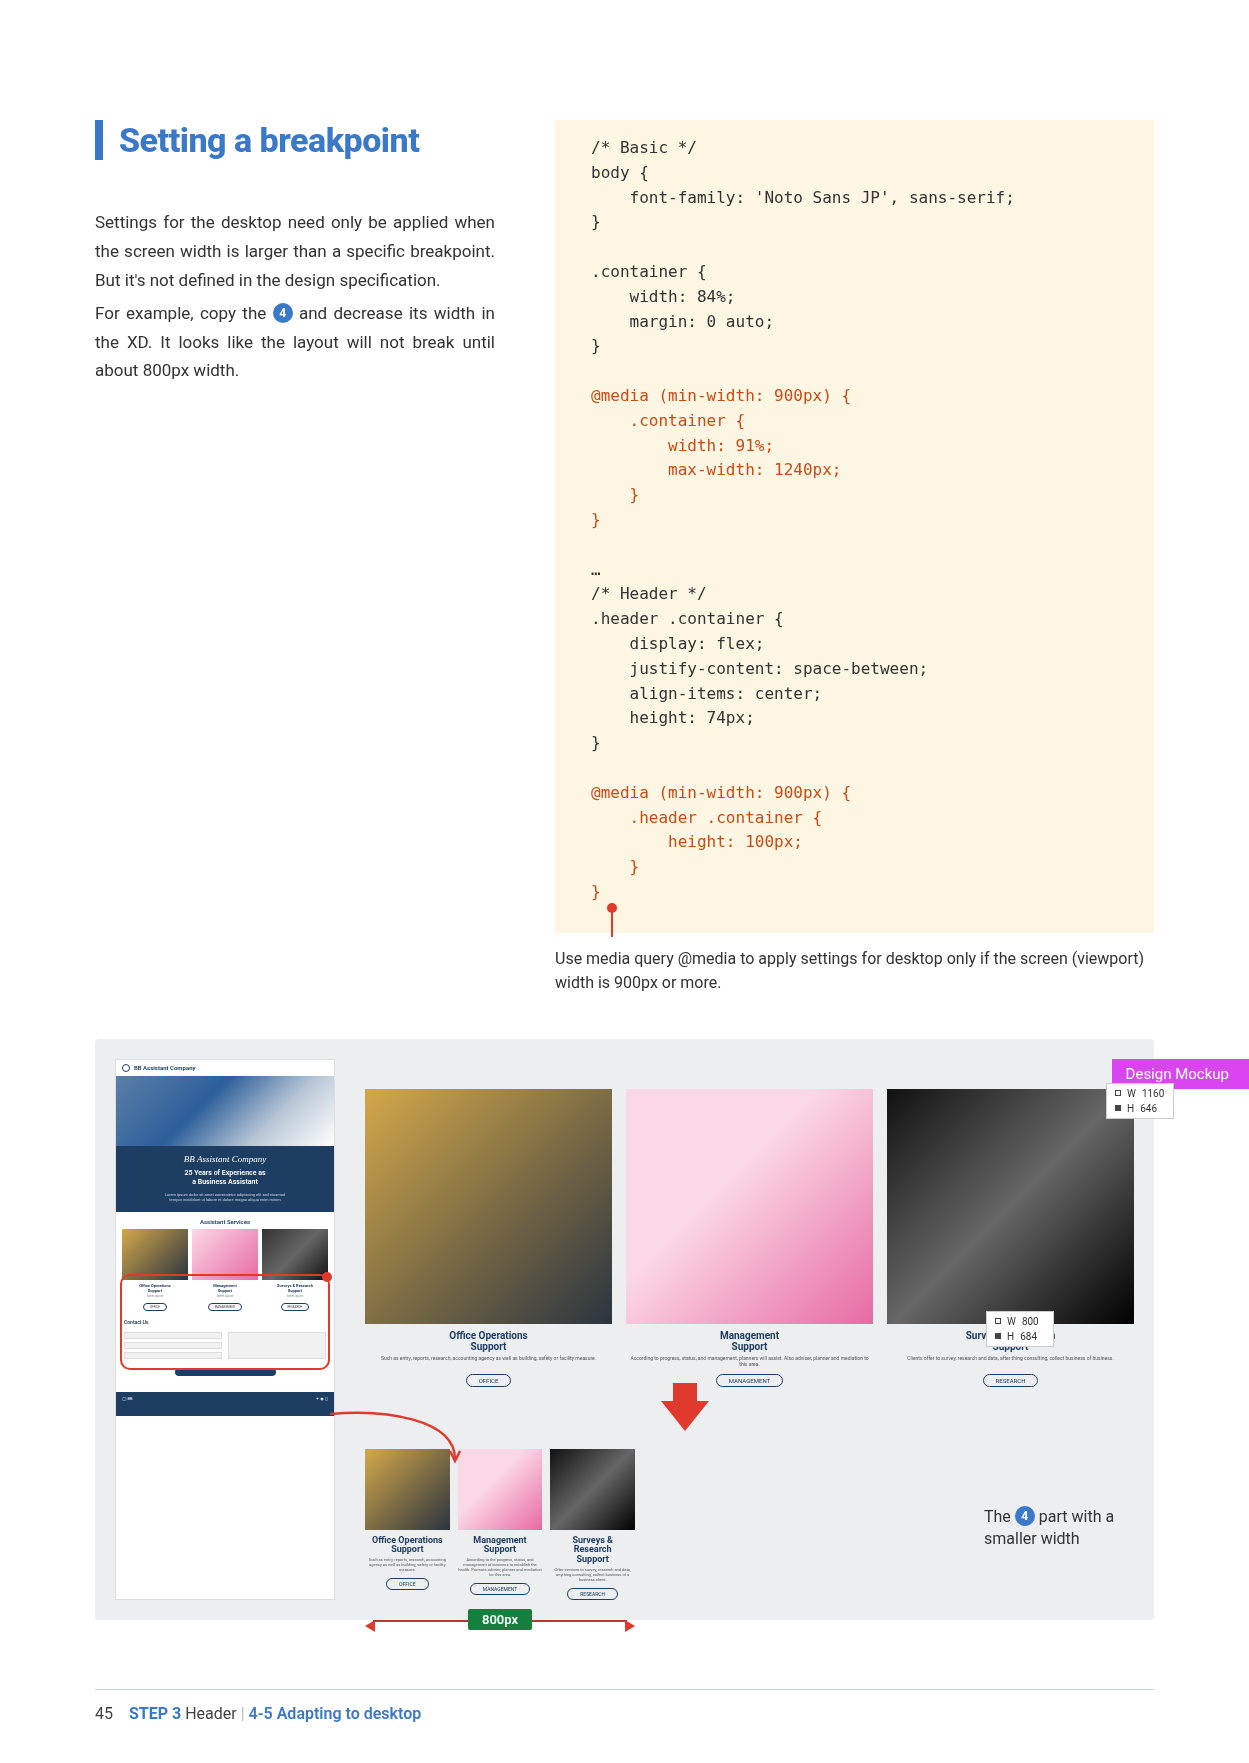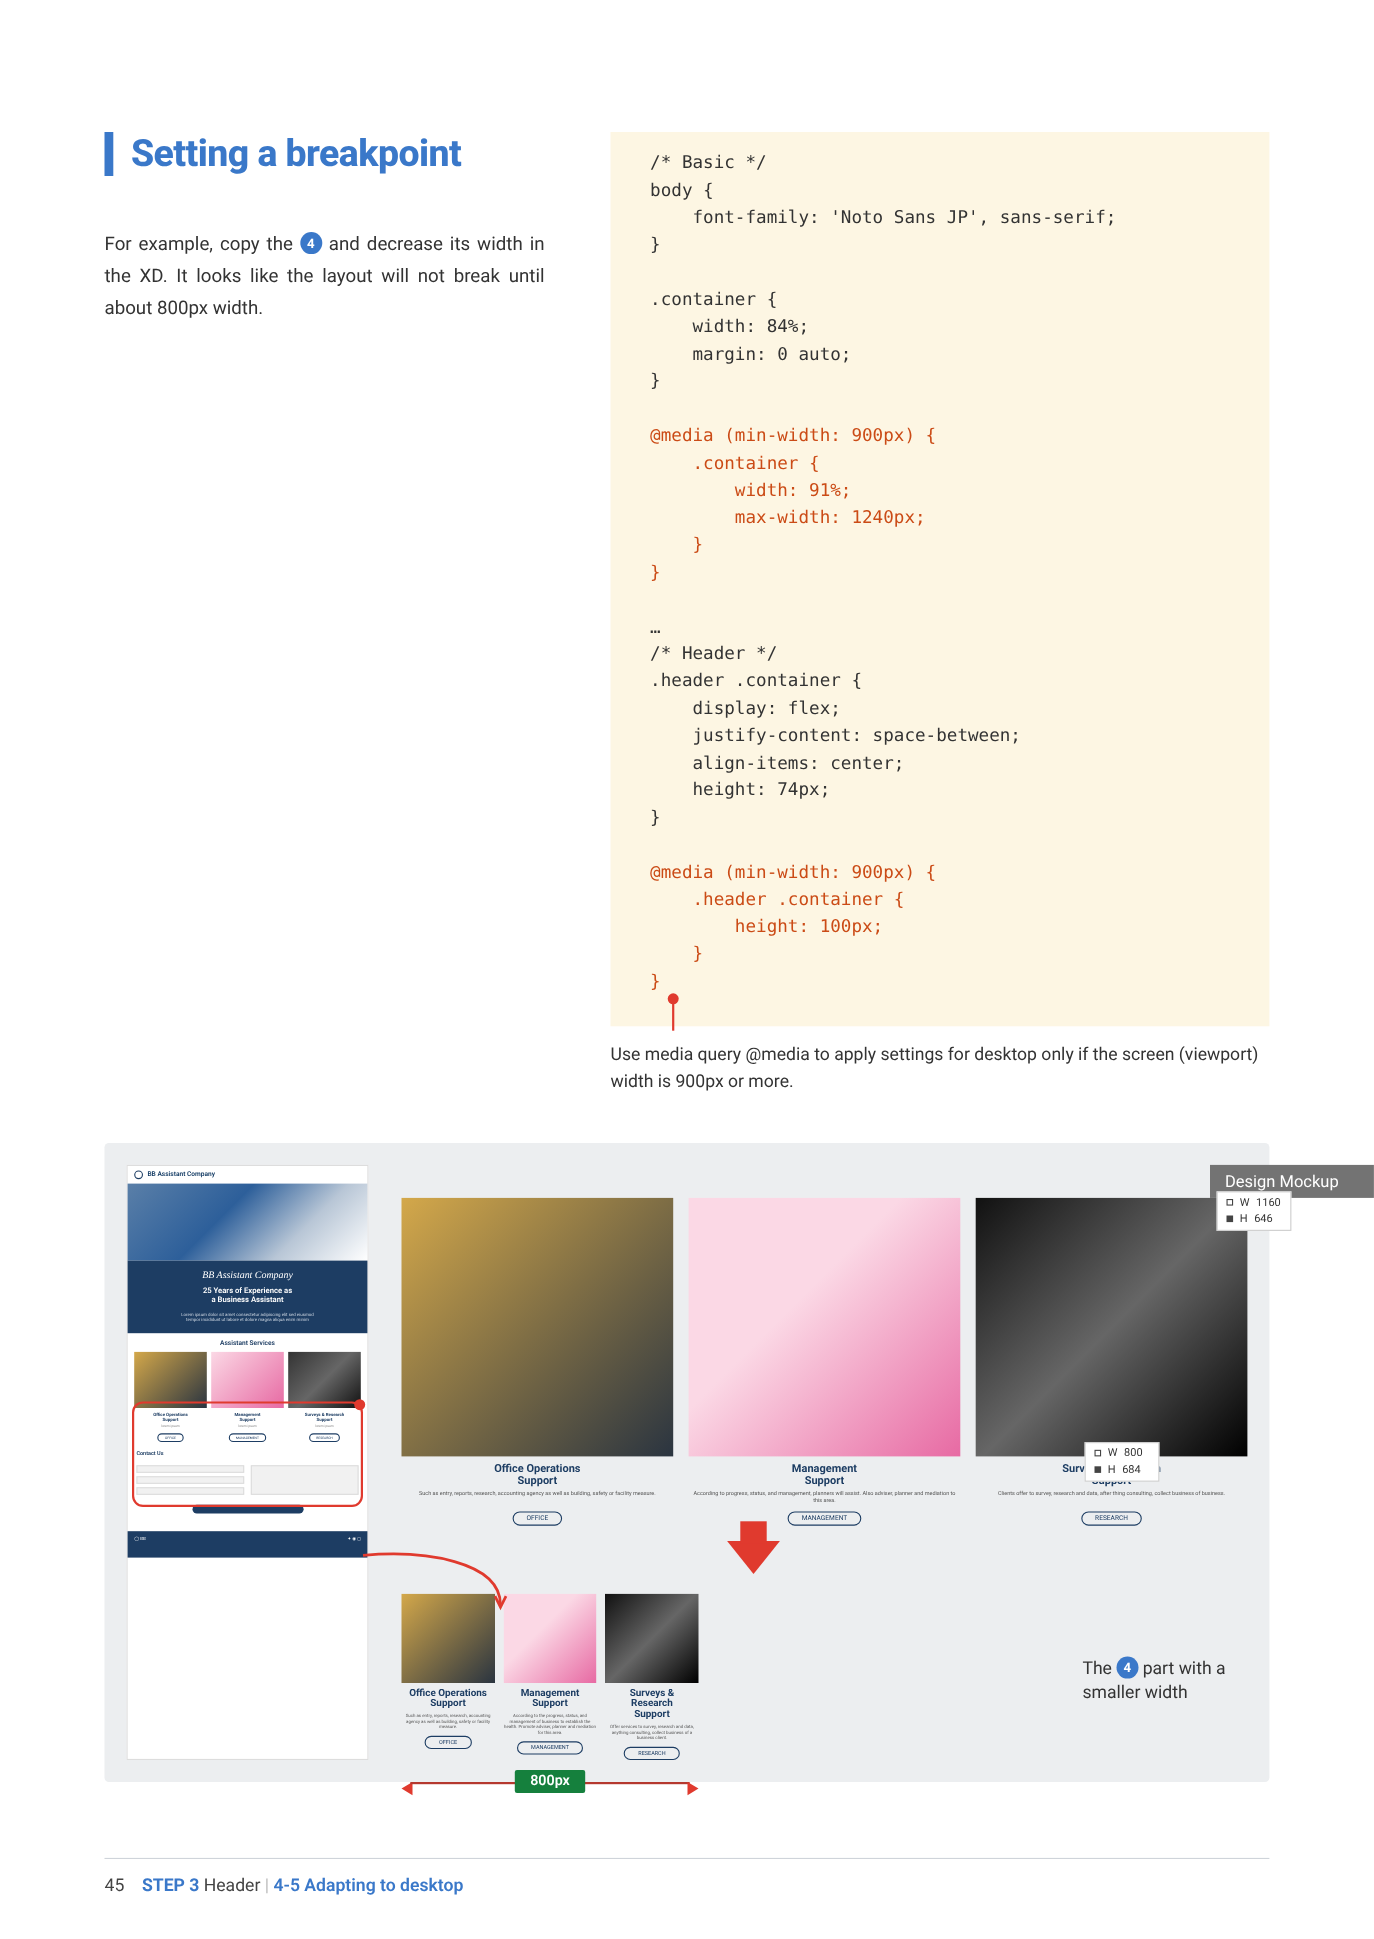--- a/index.html
+++ b/index.html
@@ -119,24 +119,24 @@
     padding: 20px;
     display: flex;
     gap: 30px;
     position: relative;
     overflow: visible;
   }
   .mockup-tag {
     position: absolute;
     top: 20px;
     right: -95px;
-    background: #737373;
+    background: #d946ef;
     color: #fff;
     font-size: 15px;
-    padding: 6px 32px 6px 14px;
+    padding: 6px 20px 6px 14px;
   }
   .mock-left {
     flex: 0 0 220px;
     background: #fff;
     border: 1px solid #ddd;
     position: relative;
     display: flex;
     flex-direction: column;
   }
   .mock-header {
@@ -333,20 +333,21 @@
 </head>
 <body>
 
 <div class="page">
   <div class="cols">
     <div class="left-col">
       <h1 class="section-title">
         <span class="title-bar"></span>
         <span>Setting a breakpoint</span>
       </h1>
+      <p>Settings for the desktop need only be applied when the screen width is larger than a specific breakpoint. But it's not defined in the design specification.</p>
       <p>
         <span>For example, copy the </span>
         <span class="badge">4</span>
         <span> and decrease its width in the XD. It looks like the layout will not break until about 800px width.</span>
       </p>
     </div>
 
     <div class="right-col">
       <pre class="code"><span>/* Basic */</span>
 <span>body {</span>

